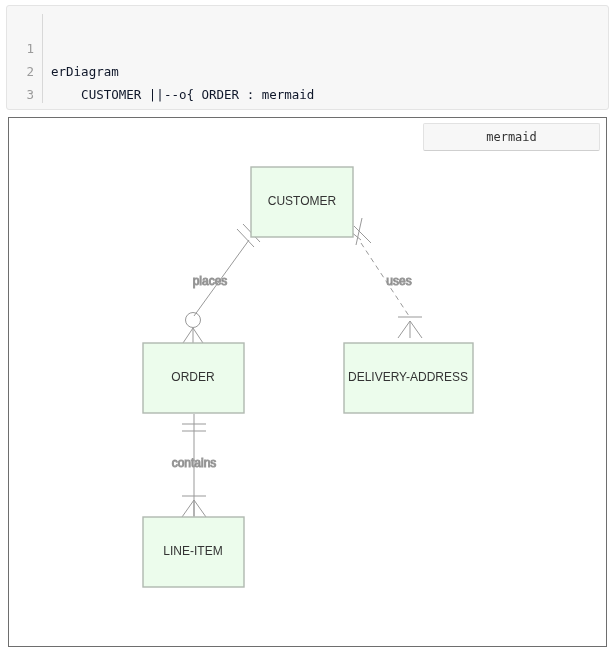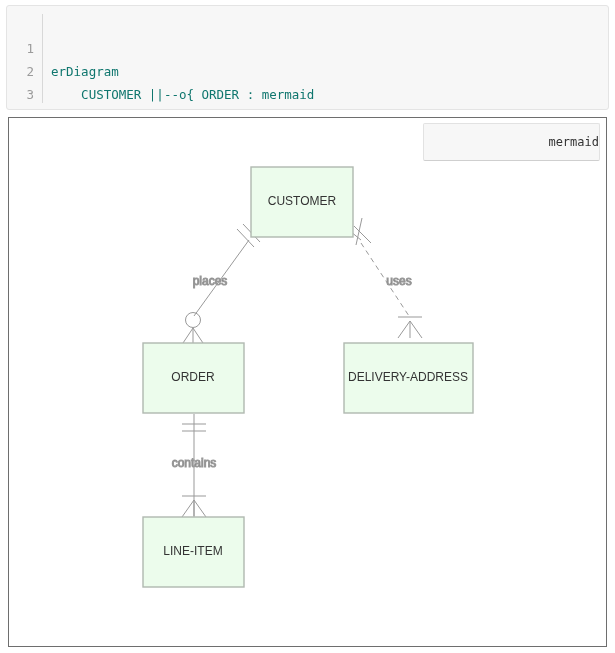--- a/index.html
+++ b/index.html
@@ -48,50 +48,50 @@
   .ln {
     position: absolute;
     left: 0;
     width: 27px;
     text-align: right;
     color: #9b9b9b;
   }
   .ltxt {
     position: absolute;
     left: 44px;
-    color: #0f766e;
+    color: #0f172a;
   }
 
   
   #preview {
     position: absolute;
     left: 8px;
     top: 117px;
     width: 599px;
     height: 530px;
     background: #ffffff;
     border: 1px solid #6e6e6e;
     box-sizing: border-box;
   }
 
   
   #mermaid-tab {
     position: absolute;
     left: 414px;
     top: 5px;
     width: 177px;
-    height: 38px;
+    height: 28px;
     background: #f7f7f7;
     border: 1px solid #e2e2e2;
     border-bottom: 1px solid #cfcfcf;
     border-radius: 2px;
     box-sizing: border-box;
     display: flex;
     align-items: center;
-    justify-content: flex-end;
+    justify-content: center;
     font-family: "DejaVu Sans Mono", "Liberation Mono", monospace;
     font-size: 12px;
     color: #333333;
   }
 
   #diagram {
     position: absolute;
     left: 0;
     top: 0;
     width: 597px;

